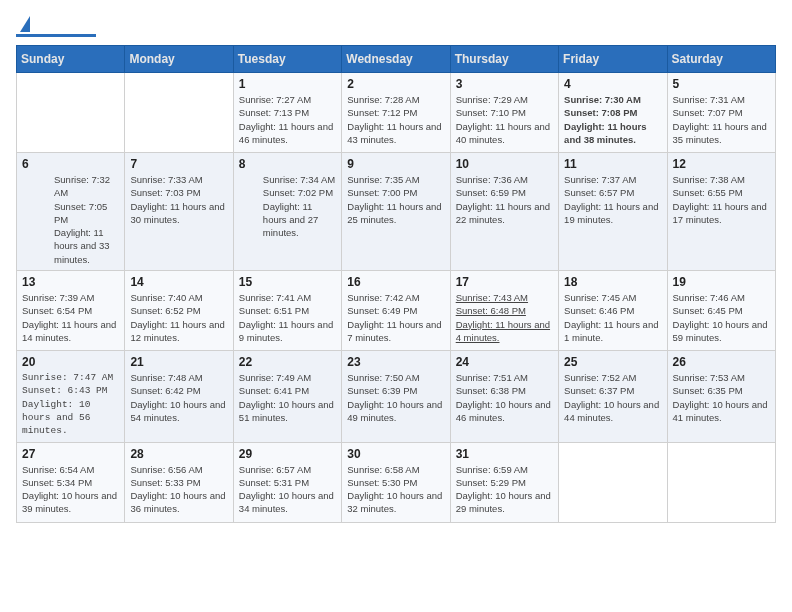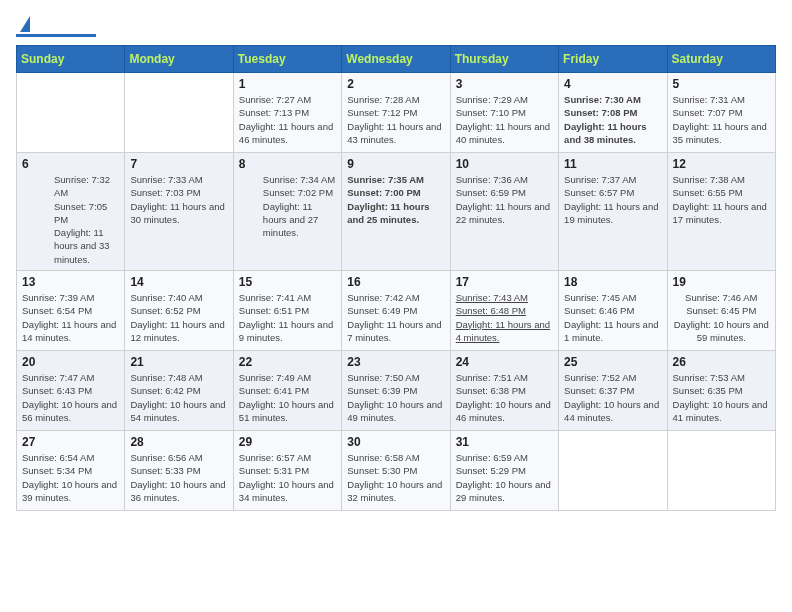--- a/index.html
+++ b/index.html
@@ -33,21 +33,21 @@
       font-size: 14px;
       color: #555;
     }
     table {
       width: 100%;
       border-collapse: collapse;
       table-layout: fixed;
     }
     thead tr th {
       background-color: #2a6ebb;
-      color: #bef264;
+      color: #e5e5e5;
       font-size: 12px;
       font-weight: bold;
       padding: 6px 4px;
       text-align: left;
       border: 1px solid #1a5aa0;
     }
     tbody tr td {
       vertical-align: top;
       padding: 4px 5px;
       font-size: 10px;
@@ -157,21 +157,21 @@
 Daylight: 11 hours and 30 minutes.</div>
         </td>
         <td>
           <span class="day-number">8</span>
           <div class="day-info" style="white-space: pre-line; margin-left: 24px;">Sunrise: 7:34 AM
 Sunset: 7:02 PM
 Daylight: 11 hours and 27 minutes.</div>
         </td>
         <td>
           <span class="day-number">9</span>
-          <div class="day-info" style="white-space: pre-line; font-weight: bold;">Sunrise: 7:35 AM
+          <div class="day-info" style="white-space: pre-line;">Sunrise: 7:35 AM
 Sunset: 7:00 PM
 Daylight: 11 hours and 25 minutes.</div>
         </td>
         <td>
           <span class="day-number">10</span>
           <div class="day-info" style="white-space: pre-line;">Sunrise: 7:36 AM
 Sunset: 6:59 PM
 Daylight: 11 hours and 22 minutes.</div>
         </td>
         <td>
@@ -219,29 +219,29 @@
 Daylight: 11 hours and 4 minutes.</div>
         </td>
         <td>
           <span class="day-number">18</span>
           <div class="day-info" style="white-space: pre-line;">Sunrise: 7:45 AM
 Sunset: 6:46 PM
 Daylight: 11 hours and 1 minute.</div>
         </td>
         <td>
           <span class="day-number">19</span>
-          <div class="day-info" style="white-space: pre-line; text-align: center;">Sunrise: 7:46 AM
+          <div class="day-info" style="white-space: pre-line;">Sunrise: 7:46 AM
 Sunset: 6:45 PM
 Daylight: 10 hours and 59 minutes.</div>
         </td>
       </tr>
       <tr>
         <td>
           <span class="day-number">20</span>
-          <div class="day-info" style="white-space: pre-line;">Sunrise: 7:47 AM
+          <div class="day-info" style="white-space: pre-line; font-family: Liberation Mono, monospace;">Sunrise: 7:47 AM
 Sunset: 6:43 PM
 Daylight: 10 hours and 56 minutes.</div>
         </td>
         <td>
           <span class="day-number">21</span>
           <div class="day-info" style="white-space: pre-line;">Sunrise: 7:48 AM
 Sunset: 6:42 PM
 Daylight: 10 hours and 54 minutes.</div>
         </td>
         <td>

